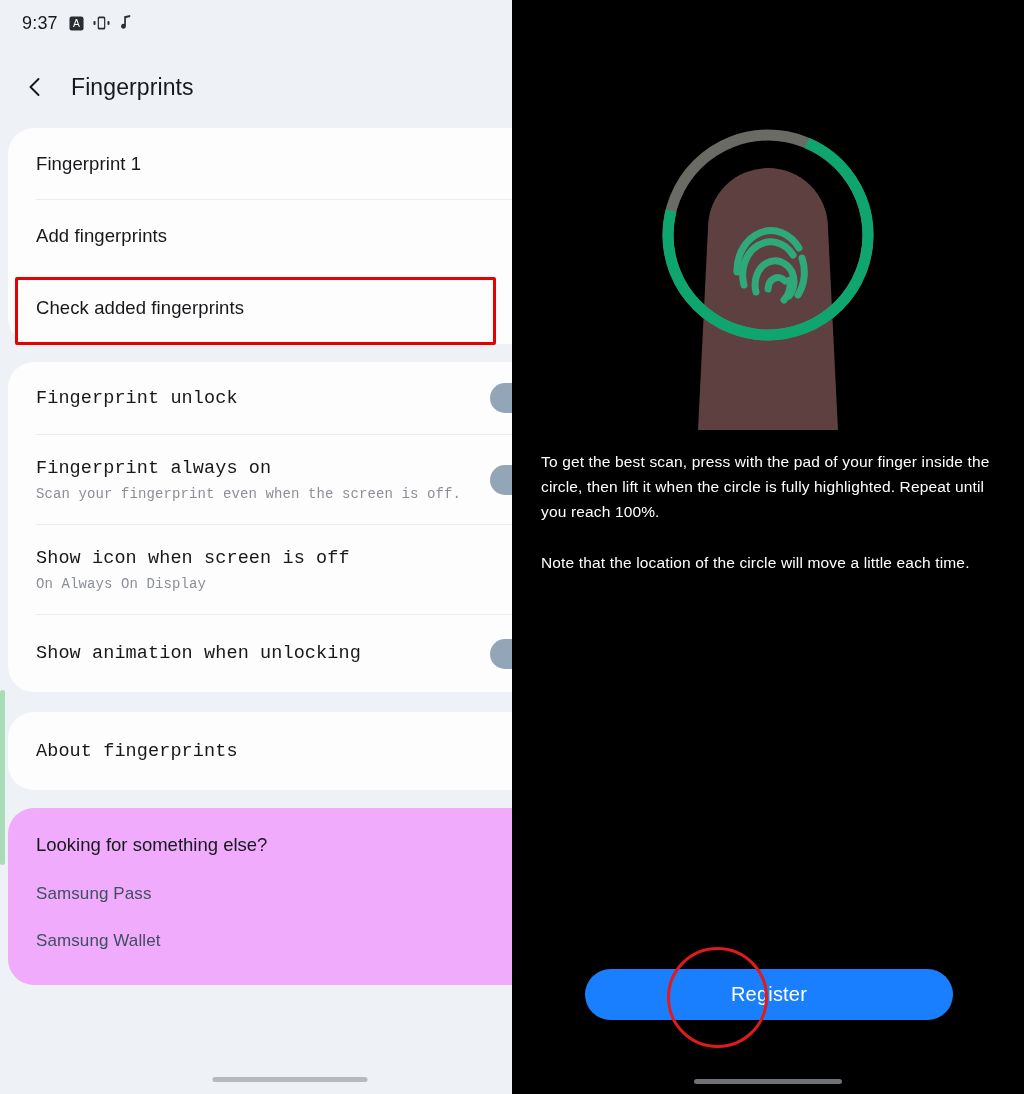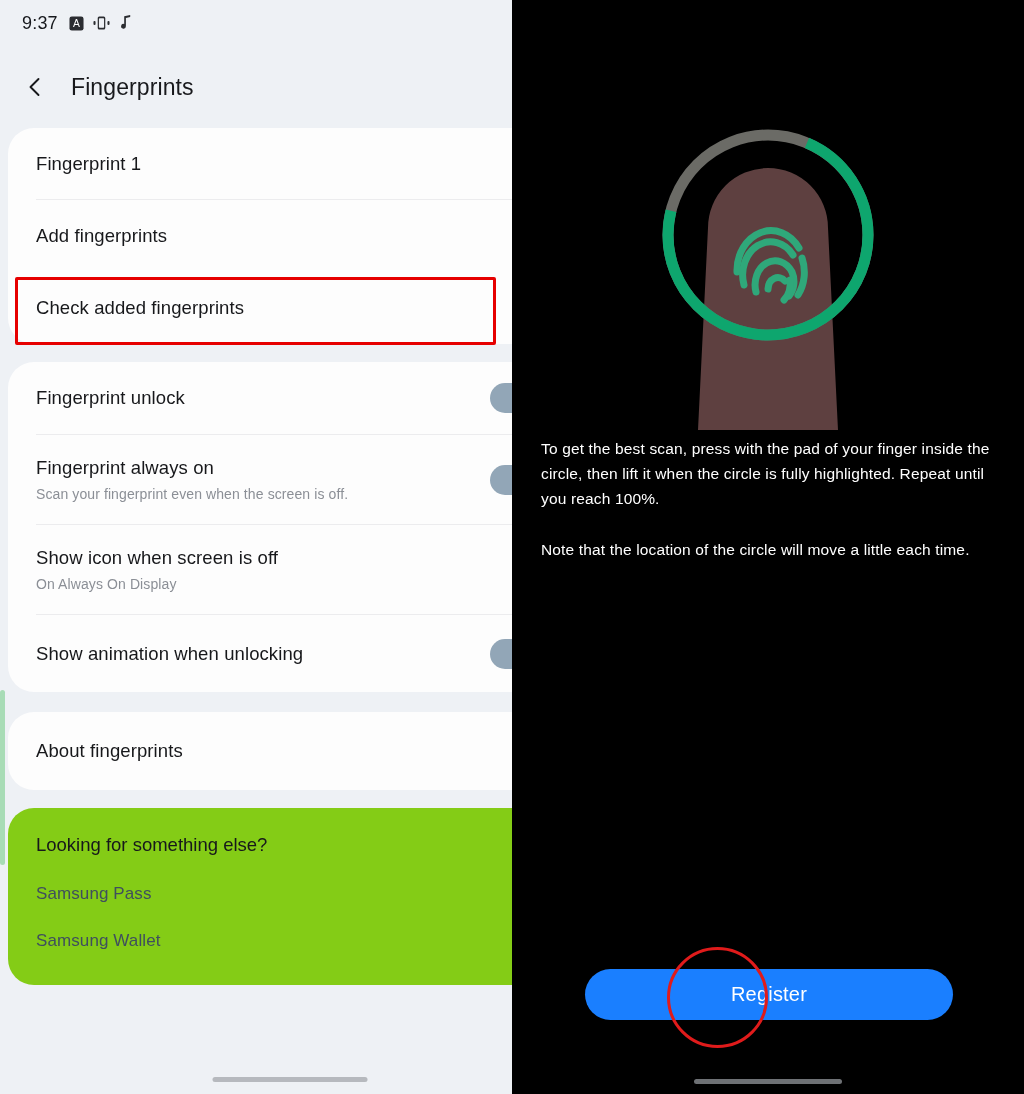--- a/index.html
+++ b/index.html
@@ -36,21 +36,21 @@
     height:82px;display:flex;align-items:center;
     padding-left:24px;gap:25px;background:#eef1f5;
   }
   .back-chevron{width:22px;height:22px;flex:0 0 auto;cursor:pointer;}
   .appbar-title{font-size:23px;color:#18191c;letter-spacing:.1px;}
 
   
   .card{
     margin:0 8px;background:#fdfdfd;border-radius:26px;overflow:hidden;
   }
-  .card.group-gap{margin-top:18px;}
+  .card.group-gap{margin-top:18px;font-family:Liberation Mono, monospace;}
   .row{
     position:relative;display:flex;align-items:center;
     min-height:70px;padding:0 28px;box-sizing:border-box;
   }
   .row-texts{display:flex;flex-direction:column;flex:1;gap:7px;}
   .row-title{font-size:18.5px;color:#17181b;letter-spacing:.1px;}
   .row-sub{font-size:14px;color:#8b8f96;letter-spacing:.1px;}
   .divider{height:1px;background:#ececee;margin:0 28px;}
 
   .plus-icon{width:28px;height:28px;flex:0 0 auto;}
@@ -60,21 +60,21 @@
     width:54px;height:30px;border-radius:15px;background:#92a6b7;
     position:relative;flex:0 0 auto;cursor:pointer;
   }
   .toggle .knob{
     position:absolute;top:1px;right:1px;width:28px;height:28px;
     border-radius:50%;background:#ffffff;box-shadow:0 0 0 1px rgba(0,0,0,.07);
   }
 
   
   .footer-block{
-    margin:18px 8px 0;background:#84cc16;border-radius:26px;
+    margin:18px 8px 0;background:#f0abfc;border-radius:26px;
     padding:26px 28px 34px;
   }
   .footer-head{font-size:18.5px;color:#17181b;margin-bottom:28px;}
   .footer-link{
     font-size:17px;color:#3f4f5e;margin-bottom:27px;cursor:pointer;letter-spacing:.1px;
   }
   .footer-link:last-child{margin-bottom:0;}
 
   
   .annot-box{
@@ -93,21 +93,21 @@
 
   
   .right-phone{
     position:absolute;left:512px;top:0;width:512px;height:1094px;
     background:#000;overflow:hidden;
   }
   .fp-graphic{
     position:absolute;left:0;top:100px;width:512px;height:330px;
   }
   .instructions{
-    position:absolute;left:29px;top:436px;width:466px;
+    position:absolute;left:29px;top:449px;width:466px;
     color:#ffffff;font-size:15.5px;line-height:25px;letter-spacing:.15px;
   }
   .instructions p{margin:0;}
   .instructions p.second{margin-top:26px;}
 
   .register-btn{
     position:absolute;left:73px;top:969px;width:368px;height:51px;
     border-radius:26px;background:#1a7fff;
     display:flex;align-items:center;justify-content:center;
     color:#ffffff;font-size:20px;letter-spacing:.2px;cursor:pointer;

